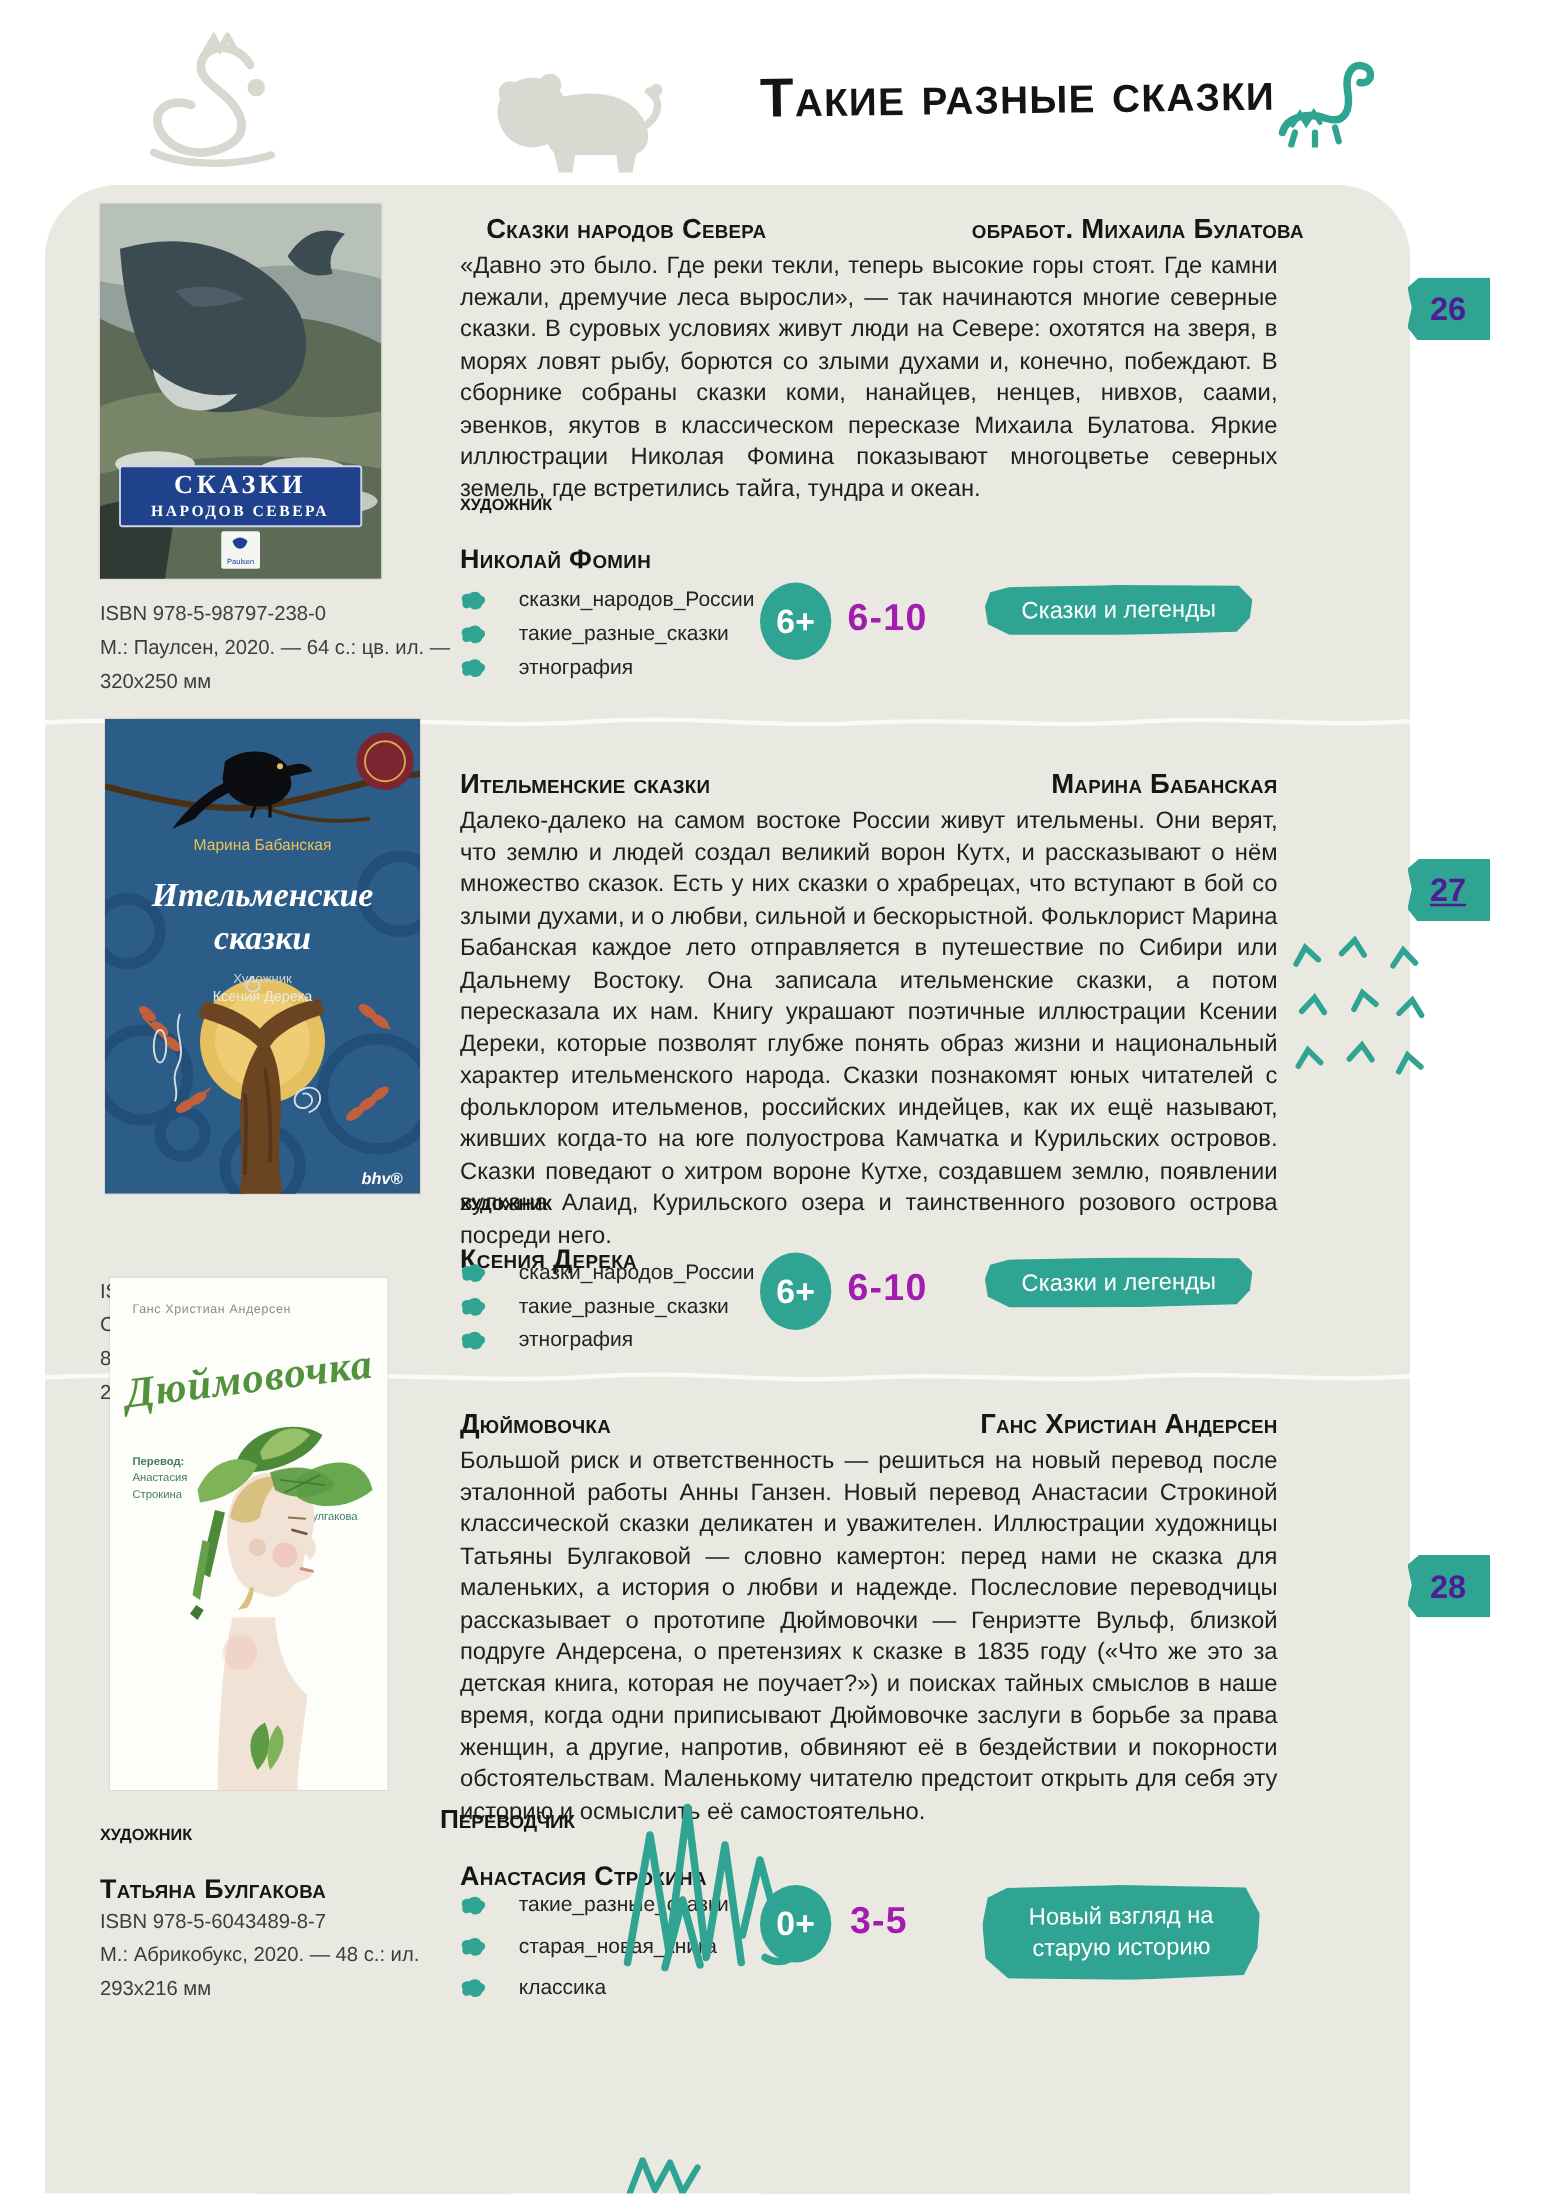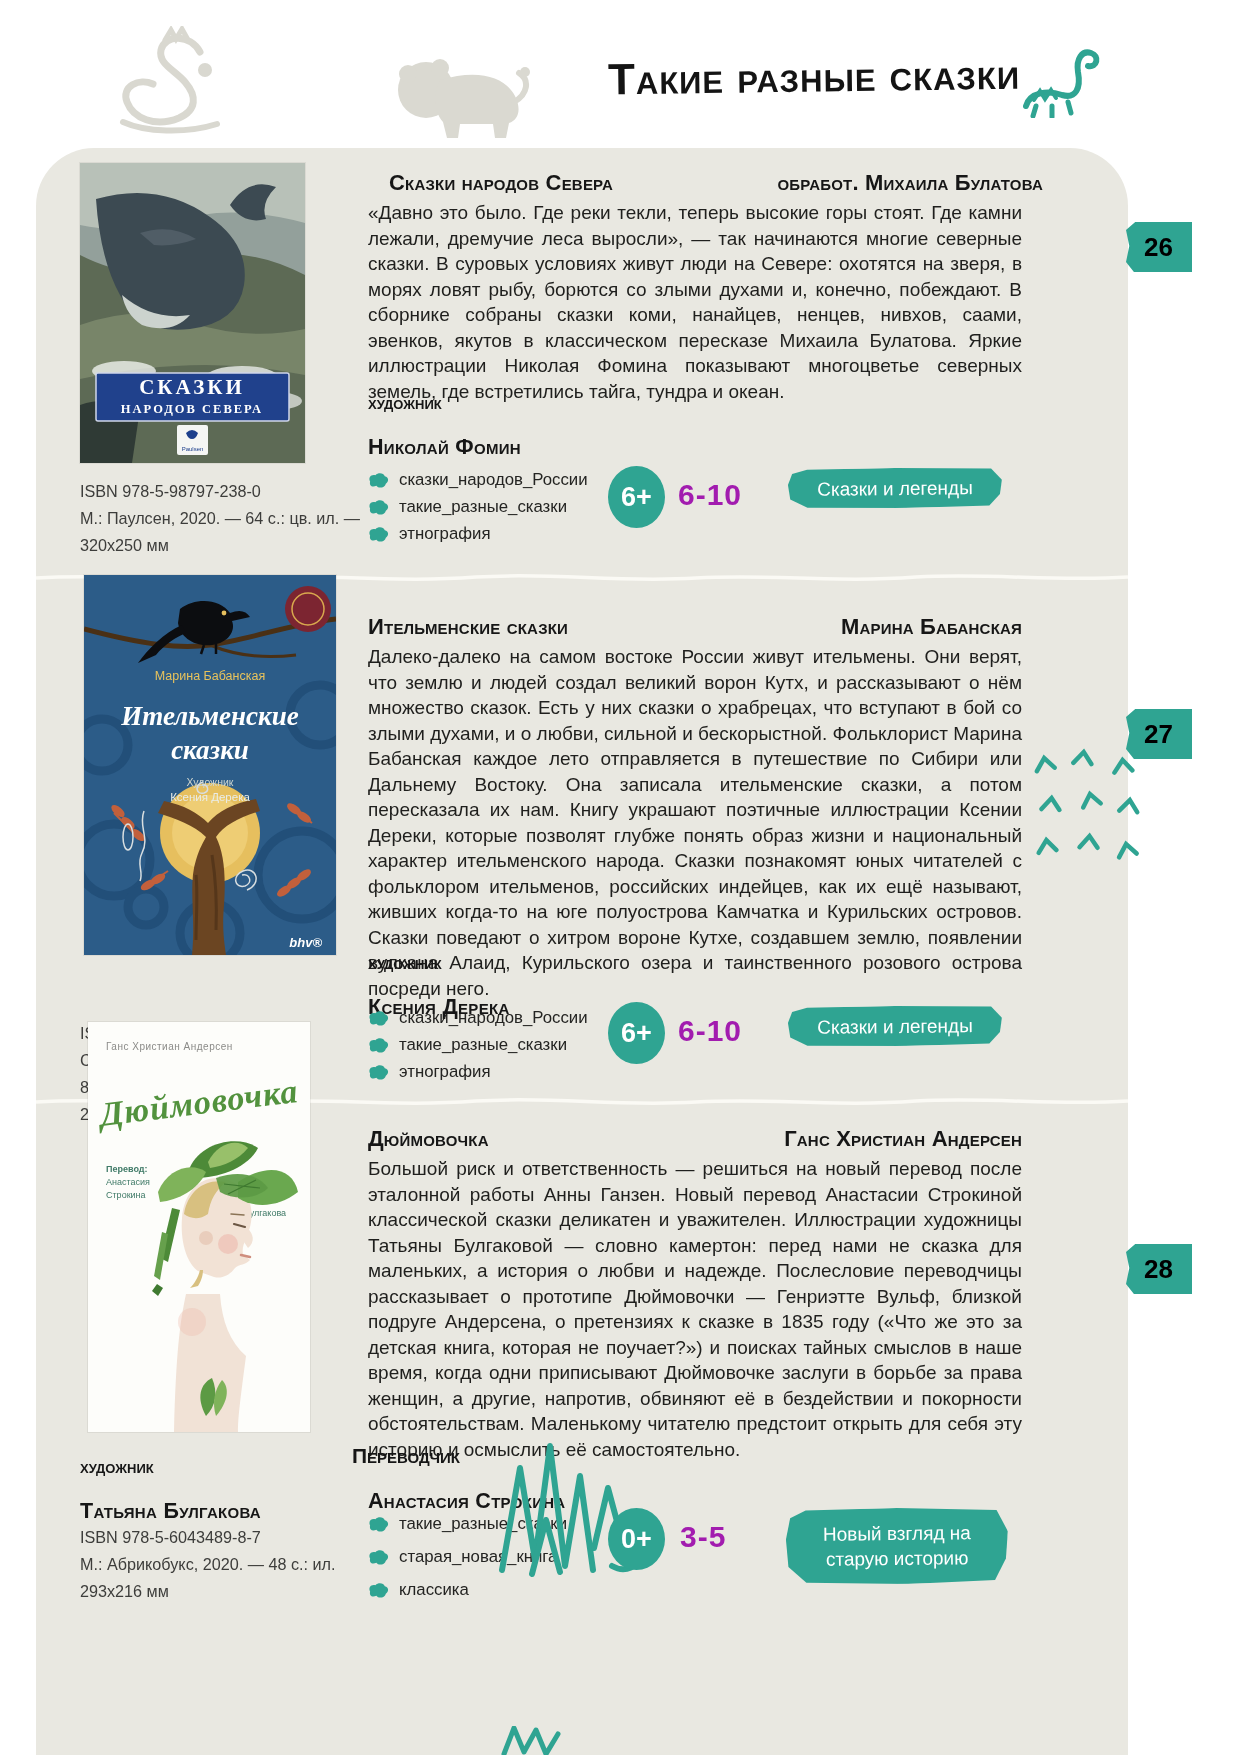--- a/index.html
+++ b/index.html
@@ -10,29 +10,29 @@
         background:#e9e8e1;border-radius:58px 58px 0 0;}
   .header-title{font-weight:700;font-size:44px;letter-spacing:1px;color:#141414;
                 font-variant:small-caps;text-align:right;transform:rotate(-0.8deg);}
   .title-row{display:flex;justify-content:space-between;align-items:baseline;
              font-weight:700;font-size:22px;font-variant:small-caps;letter-spacing:.2px;color:#161616;}
   .desc{font-size:19px;line-height:25.5px;text-align:justify;color:#1f1f1d;}
   .role-label{font-weight:700;font-size:19px;font-variant:small-caps;color:#161616;}
   .role-name{font-weight:700;font-size:21.5px;font-variant:small-caps;letter-spacing:.3px;color:#161616;margin-top:17px;}
   .meta{font-size:16.2px;line-height:27px;color:#3d3d3b;}
   .tagcol{display:flex;flex-direction:column;}
-  .tagrow{display:flex;align-items:center;gap:10px;}
+  .tagrow{display:flex;align-items:center;gap:26px;}
   .taglabel{font-size:16.8px;color:#242422;}
   .age-circle{width:57px;height:62px;border-radius:50%;background:#2fa492;color:#fff;
               display:flex;align-items:center;justify-content:center;font-size:27px;font-weight:700;}
   .age-range{font-size:30px;font-weight:700;color:#a21caf;letter-spacing:1px;}
   .badge{background:#2fa492;color:#fff;display:flex;align-items:center;justify-content:center;
          text-align:center;font-size:19px;line-height:25px;transform:rotate(-0.6deg);
          clip-path:polygon(0% 40%,2% 12%,9% 2%,50% 0%,95% 4%,100% 32%,99% 68%,94% 96%,55% 100%,9% 97%,1% 76%);}
-  .tab{background:#2fa492;color:#000000;font-weight:700;font-size:26px;width:66px;height:50px;
+  .tab{background:#2fa492;color:#4c1d95;font-weight:700;font-size:26px;width:66px;height:50px;
        display:flex;align-items:center;padding-left:18px;box-sizing:border-box;
        clip-path:polygon(14% 0,100% 0,100% 100%,12% 100%,0 80%,5% 48%,0 16%);}
   .cover{box-shadow:0 0 0 1px rgba(0,0,0,0.06);}
   svg{display:block;}
 </style>
 </head>
 <body>
 
 <div class="page">
 
@@ -220,21 +220,21 @@
           <path d="M2 9 C0 5 3 2 7 3 C10 0 15 1 16 4 C20 5 20 9 17 11 C16 15 10 16 8 13 C4 15 1 13 2 9 Z" fill="#2fa492"></path>
         </svg>
       <span class="taglabel">этнография</span>
     </div>
   </div>
 
   <div class="abs age-circle" style="left:608px;top:1002px;">6+</div>
   <div class="abs age-range" style="left:678px;top:1014px;">6-10</div>
   <div class="abs badge" style="left:788px;top:1006px;width:214px;height:40px;">Сказки и легенды</div>
 
-  <div class="abs tab" style="left:1126px;top:709px;">
+  <div class="abs tab" style="left:1126px;top:687px;text-decoration:underline;">
     <span>27</span>
   </div>
 
   <svg class="abs" style="left:36px;top:1094px;" width="1092" height="16" viewBox="0 0 1092 16">
     <path d="M0 8 C80 3 140 13 220 8 C300 4 360 13 440 7 C520 2 580 13 660 8 C740 4 800 13 880 7 C960 3 1020 12 1092 7" fill="none" stroke="#fbfaf5" stroke-width="3.5"></path>
   </svg>
 
   <svg class="abs" style="left:1022px;top:748px;" width="120" height="132" viewBox="0 0 120 132">
     <g fill="none" stroke="#2fa492" stroke-width="4.5" stroke-linecap="round">
       <path d="M14 22 L23 10 L32 21" transform="rotate(-8 23 16)"></path>

